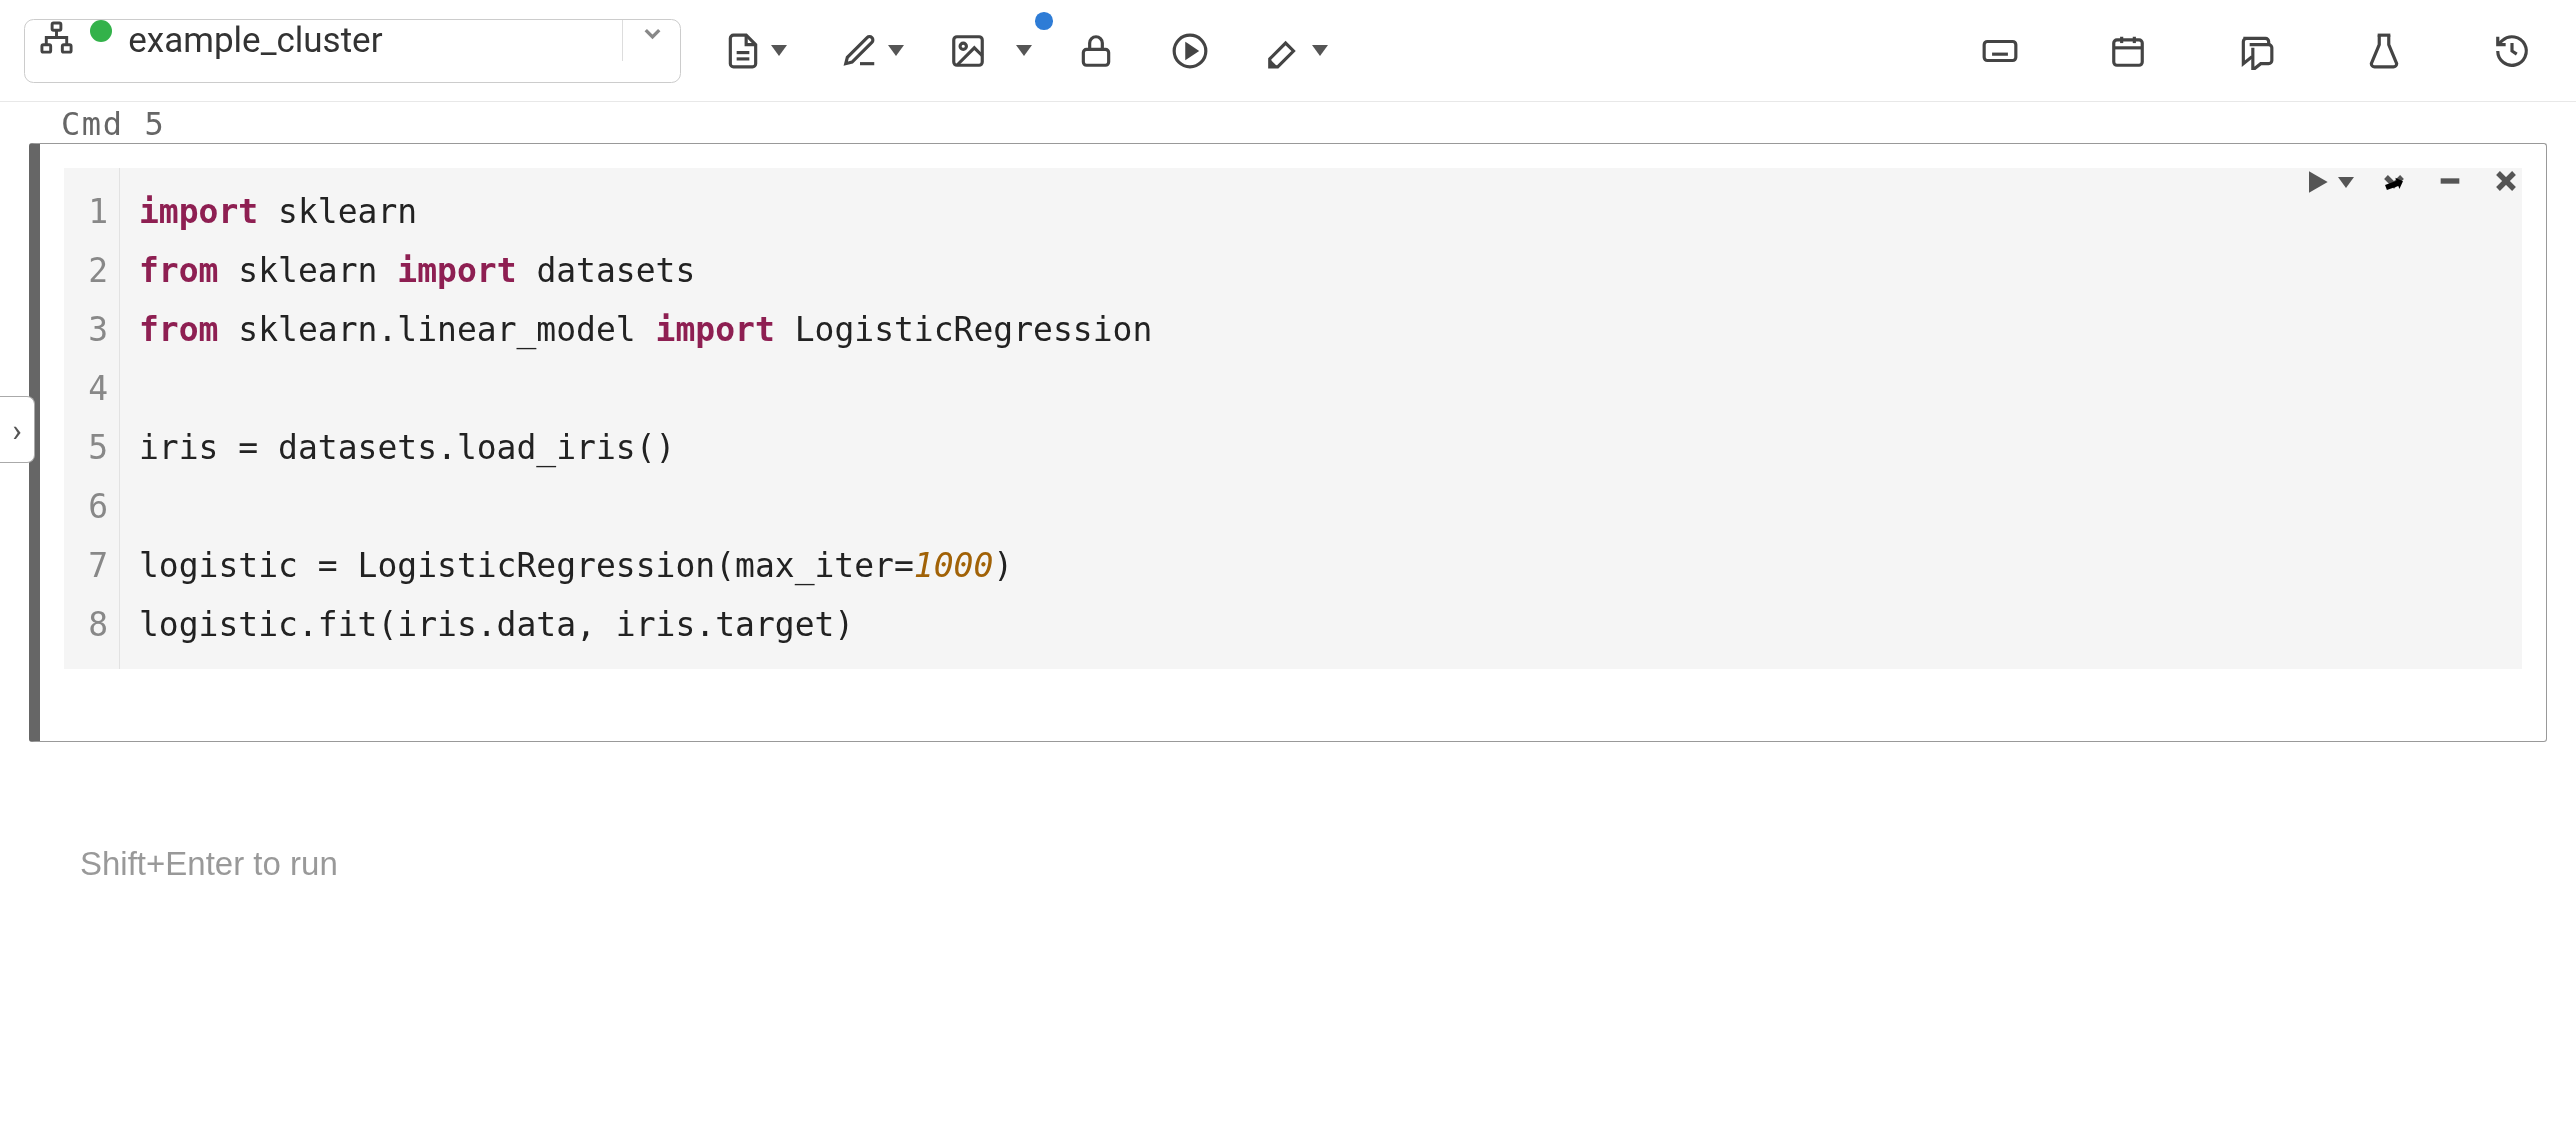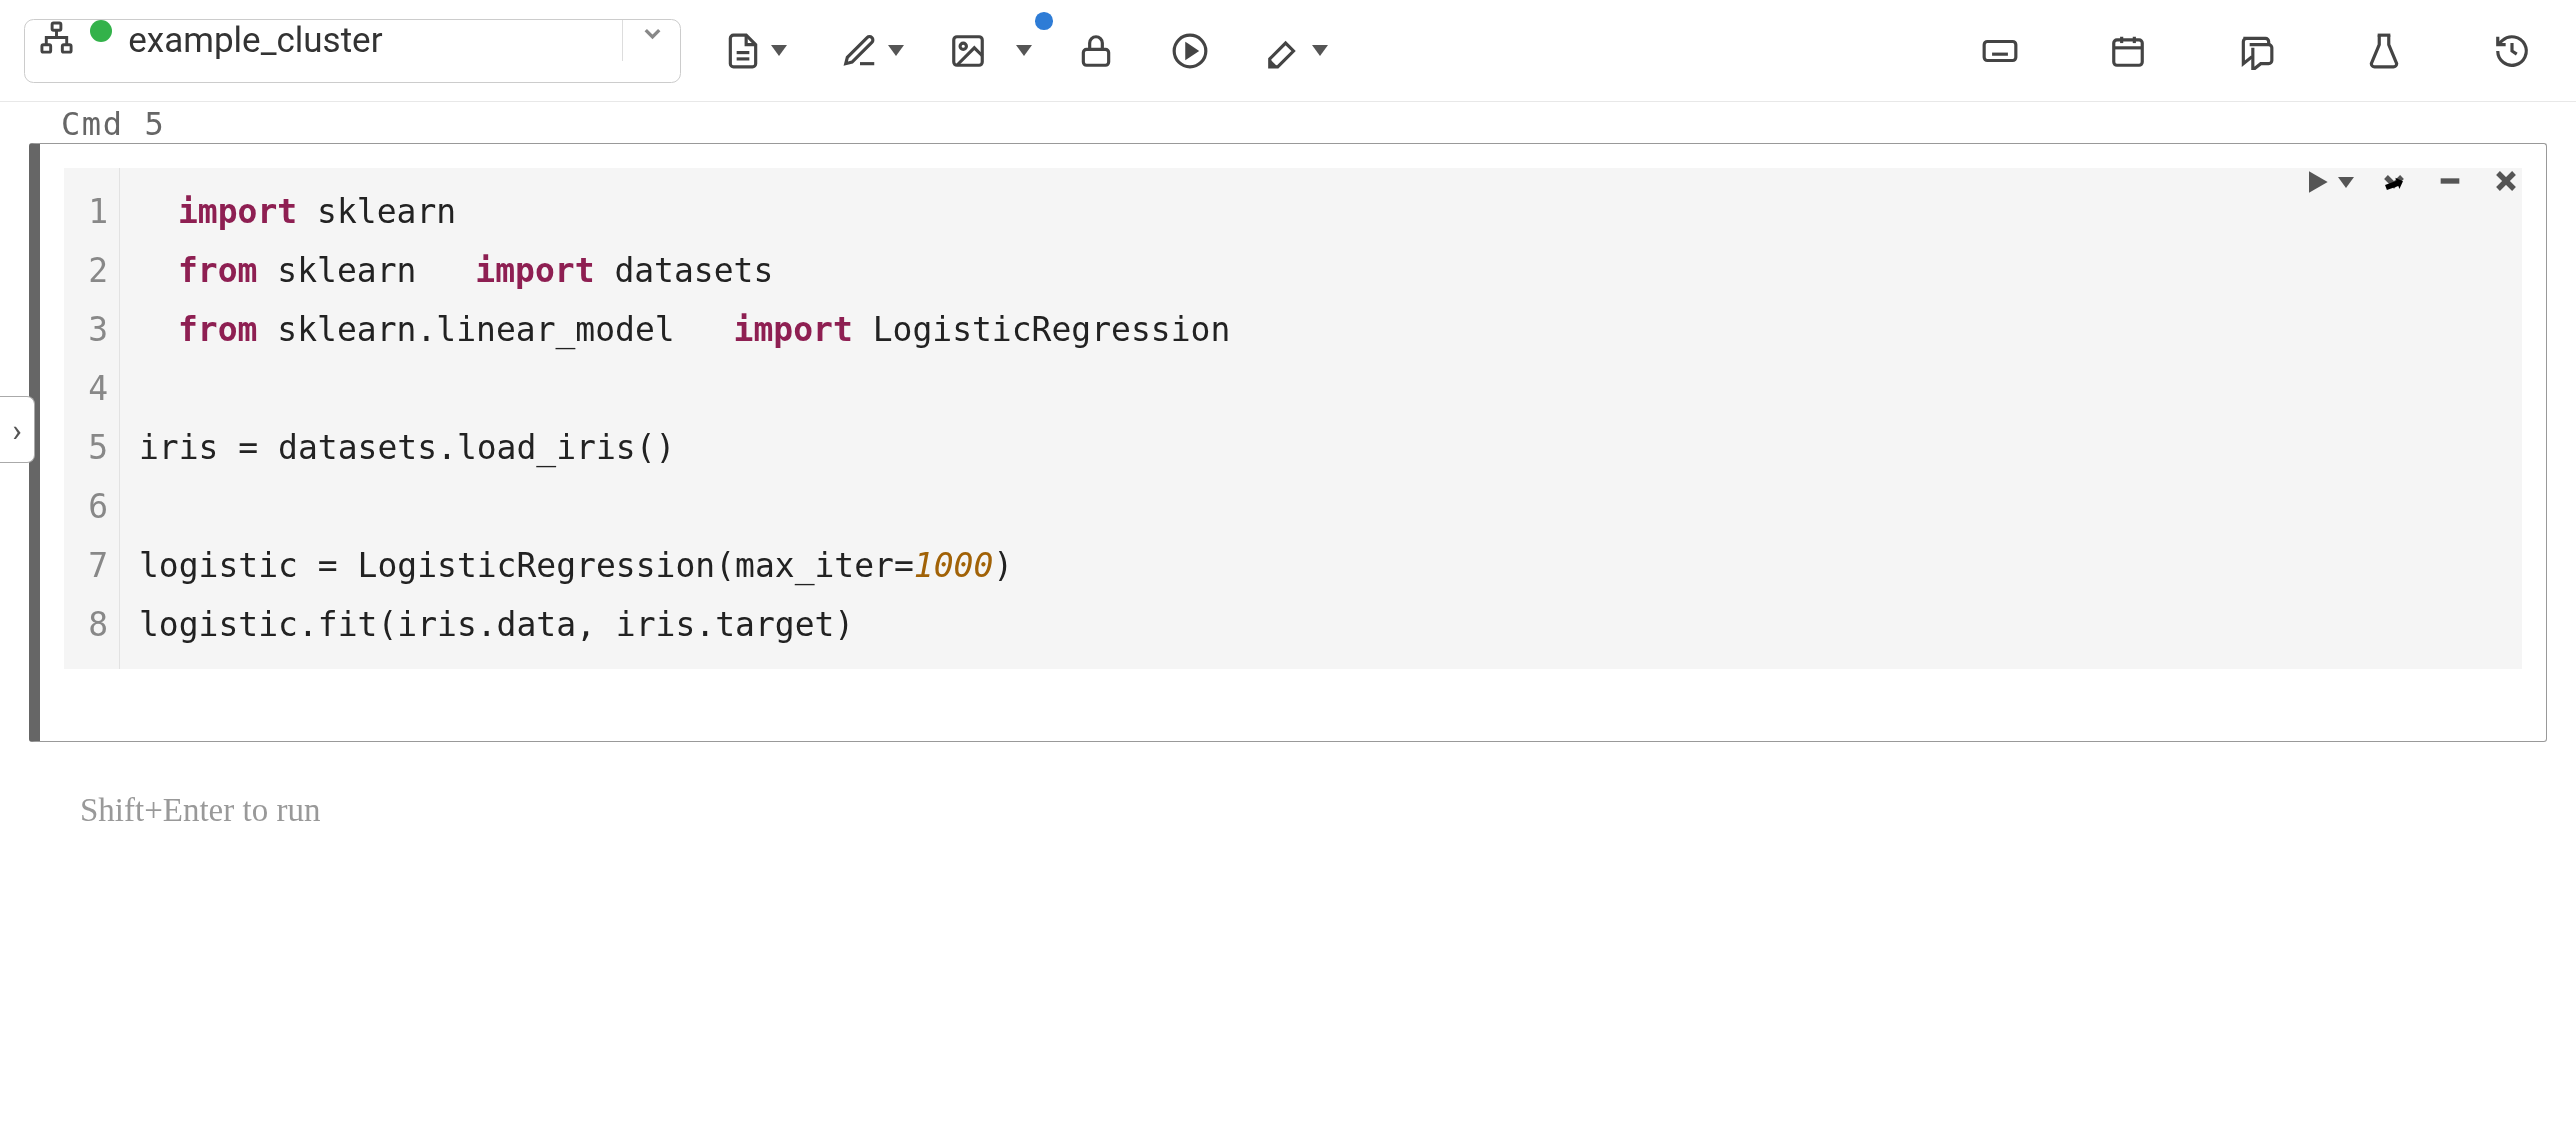--- a/index.html
+++ b/index.html
@@ -105,35 +105,35 @@
   .gutter div { padding-right: 11px; }
   .code {
     flex:1;
     padding: 14.3px 19px;
     font-family: ui-monospace, SFMono-Regular, Menlo, Consolas, monospace;
     font-size: 33px;
     line-height: 59px;
     white-space: pre;
     color: #222;
   }
-  .kw { color:#8e1f52; font-weight:600;margin-left:39px; }
+  .kw { color:#8e1f52; font-weight:600; }
   .num { color:#a16207;font-style:italic; }
   .cell-actions {
     position:absolute;
     top: 20.7px; right: 24px;
     display:flex; align-items:center; gap:24px;
     color:#555;
   }
   .cell-actions .run { display:flex; align-items:center; }
   .cell-actions svg { width:32px; height:32px; }
   .hint {
-    font-family: Liberation Serif, serif;
+    font-family: Liberation Sans, sans-serif;
     font-size: 33px;
     color: #999;
-    margin: 50px 0 0 80px;
+    margin: 103px 0 0 80px;
   }
   .side-handle {
     position:absolute;
     left:0; top:396px;
     width:35px; height:67px;
     border:1.6px solid #aaa;
     border-left:none;
     border-radius:0 8px 8px 0;
     background:#fff;
     display:flex; align-items:center; justify-content:center;

